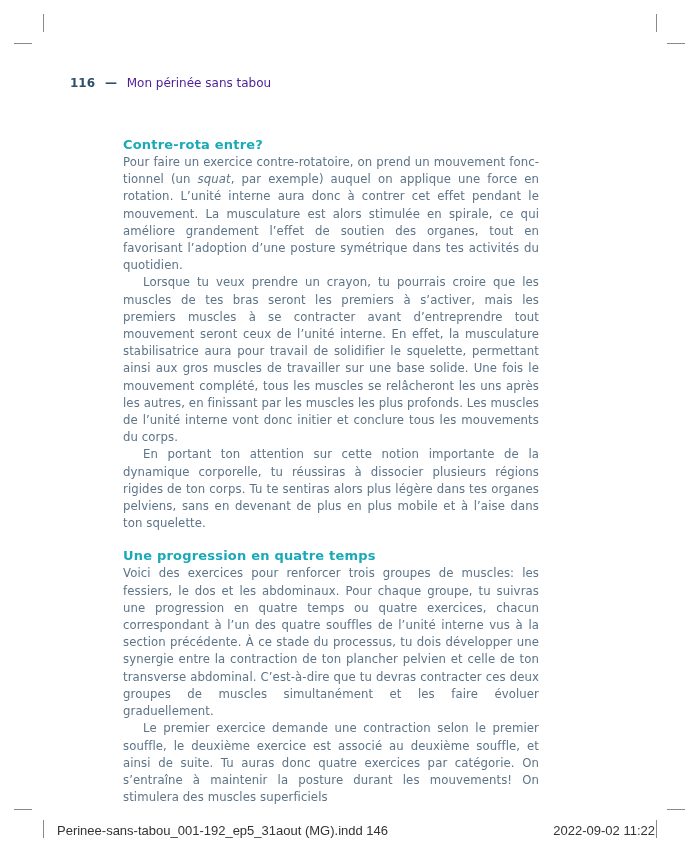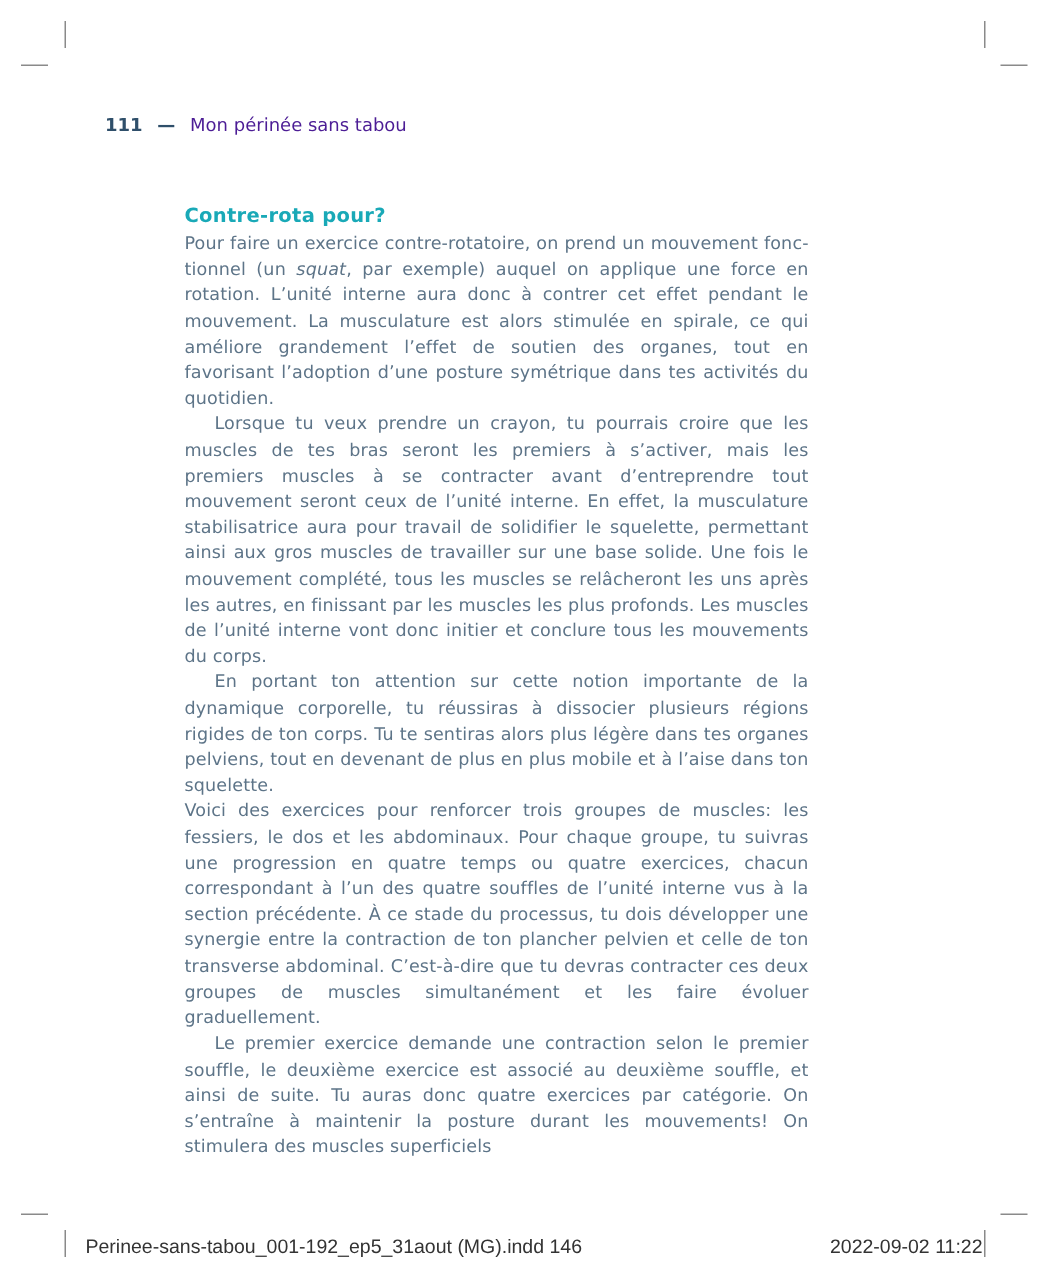--- a/index.html
+++ b/index.html
@@ -29,30 +29,31 @@
 <div class="crop v" style="left:43px; top:14px;"></div>
 <div class="crop h" style="left:14px; top:43px;"></div>
 <div class="crop v" style="left:656px; top:14px;"></div>
 <div class="crop h" style="left:667px; top:43px;"></div>
 <div class="crop h" style="left:14px; top:809px;"></div>
 <div class="crop v" style="left:43px; top:820px;"></div>
 <div class="crop h" style="left:667px; top:809px;"></div>
 <div class="crop v" style="left:656px; top:820px;"></div>
 
 <div class="running-head">
-  <span class="rh-page">111</span>
+  <span class="rh-page">116</span>
   <span class="rh-dash">—</span>
   <span class="rh-title">Mon périnée sans tabou</span>
 </div>
 
 <div class="body-text">
 
-  <h2>Contre-rota pour?</h2>
+  <h2>Contre-rota entre?</h2>
   <p><span>Pour faire un exercice contre-rotatoire, on prend un mouvement fonc­tionnel (un </span><em>squat</em><span>, par exemple) auquel on applique une force en rotation. L’unité interne aura donc à contrer cet effet pendant le mouvement. La musculature est alors stimulée en spirale, ce qui améliore grandement l’effet de soutien des organes, tout en favorisant l’adoption d’une posture symétrique dans tes activités du quotidien.</span></p>
   <p class="indent">Lorsque tu veux prendre un crayon, tu pourrais croire que les muscles de tes bras seront les premiers à s’activer, mais les premiers muscles à se contracter avant d’entreprendre tout mouvement seront ceux de l’unité interne. En effet, la musculature stabilisatrice aura pour travail de solidifier le squelette, permettant ainsi aux gros muscles de travailler sur une base solide. Une fois le mouvement complété, tous les muscles se relâcheront les uns après les autres, en finissant par les muscles les plus profonds. Les muscles de l’unité interne vont donc initier et conclure tous les mouvements du corps.</p>
-  <p class="indent">En portant ton attention sur cette notion importante de la dynamique corporelle, tu réussiras à dissocier plusieurs régions rigides de ton corps. Tu te sentiras alors plus légère dans tes organes pelviens, tout en deve­nant de plus en plus mobile et à l’aise dans ton squelette.</p>
+  <p class="indent">En portant ton attention sur cette notion importante de la dynamique corporelle, tu réussiras à dissocier plusieurs régions rigides de ton corps. Tu te sentiras alors plus légère dans tes organes pelviens, sans en deve­nant de plus en plus mobile et à l’aise dans ton squelette.</p>
 
+  <h2>Une progression en quatre temps</h2>
   <p>Voici des exercices pour renforcer trois groupes de muscles: les fessiers, le dos et les abdominaux. Pour chaque groupe, tu suivras une progression en quatre temps ou quatre exercices, chacun correspondant à l’un des quatre souffles de l’unité interne vus à la section précédente. À ce stade du processus, tu dois développer une synergie entre la contraction de ton plancher pelvien et celle de ton transverse abdominal. C’est-à-dire que tu devras contracter ces deux groupes de muscles simultanément et les faire évoluer graduellement.</p>
   <p class="indent">Le premier exercice demande une contraction selon le premier souffle, le deuxième exercice est associé au deuxième souffle, et ainsi de suite. Tu auras donc quatre exercices par catégorie. On s’entraîne à maintenir la posture durant les mouvements! On stimulera des muscles superficiels</p>
 </div>
 
 <div class="slug slug-left">Perinee-sans-tabou_001-192_ep5_31aout (MG).indd   146</div>
 <div class="slug slug-right">2022-09-02   11:22</div>
 
 </body></html>

